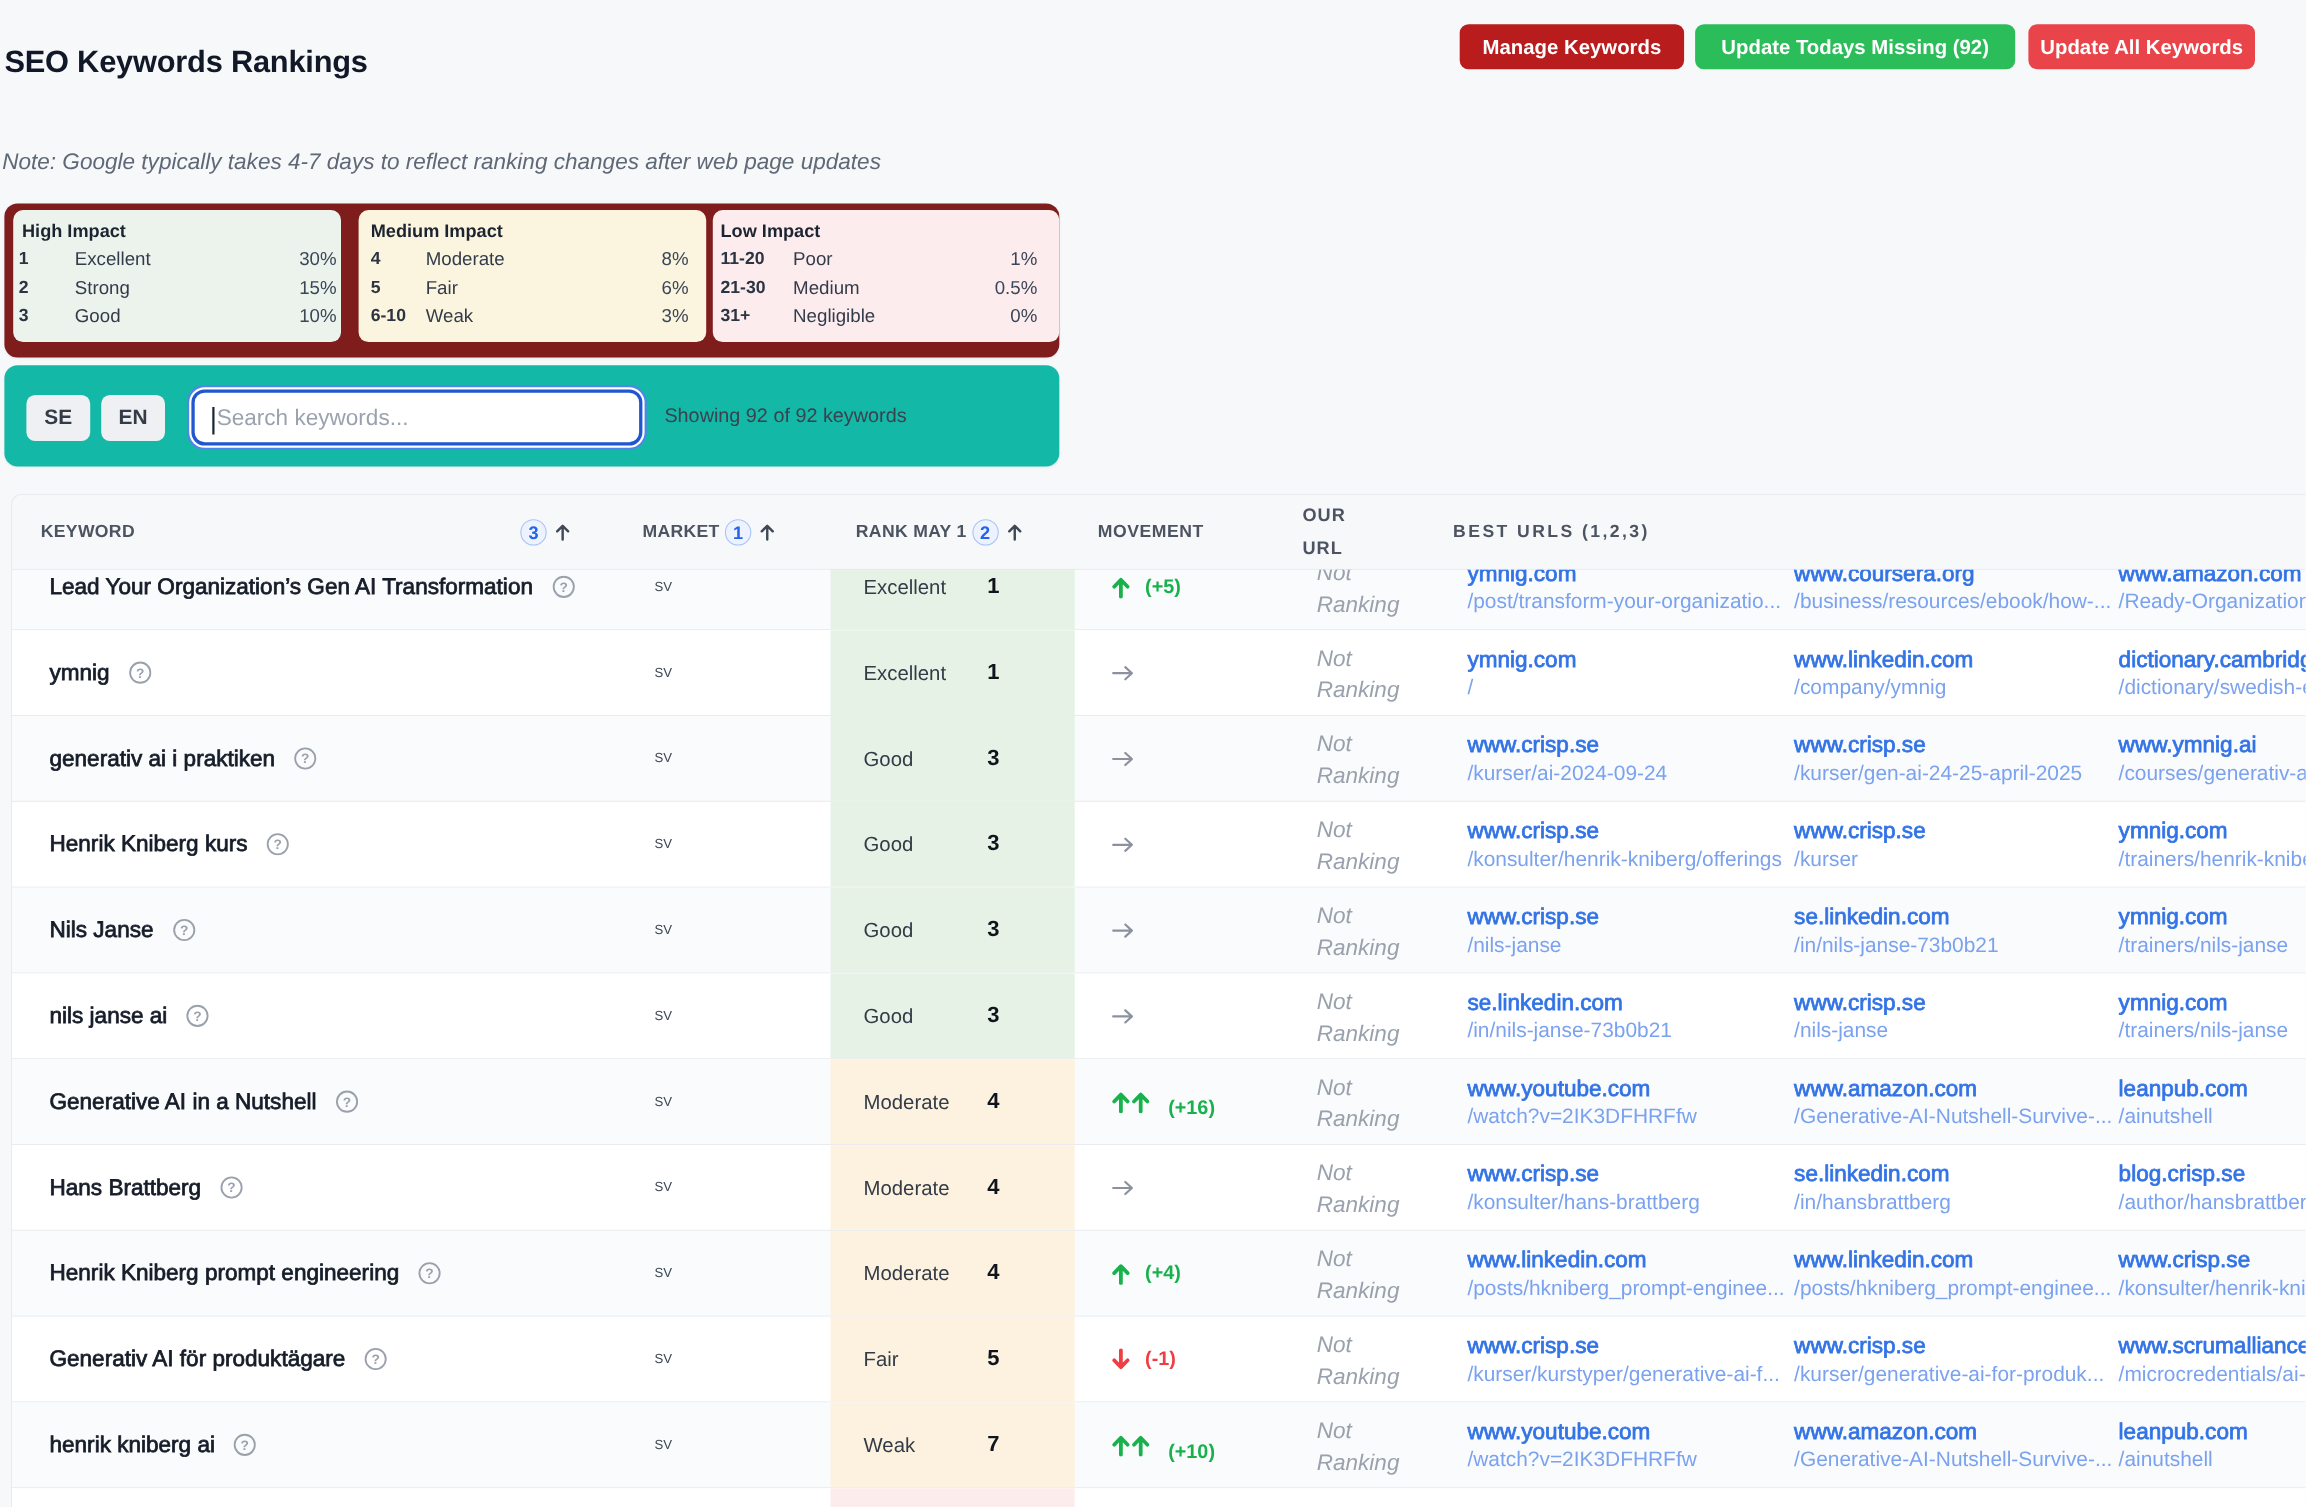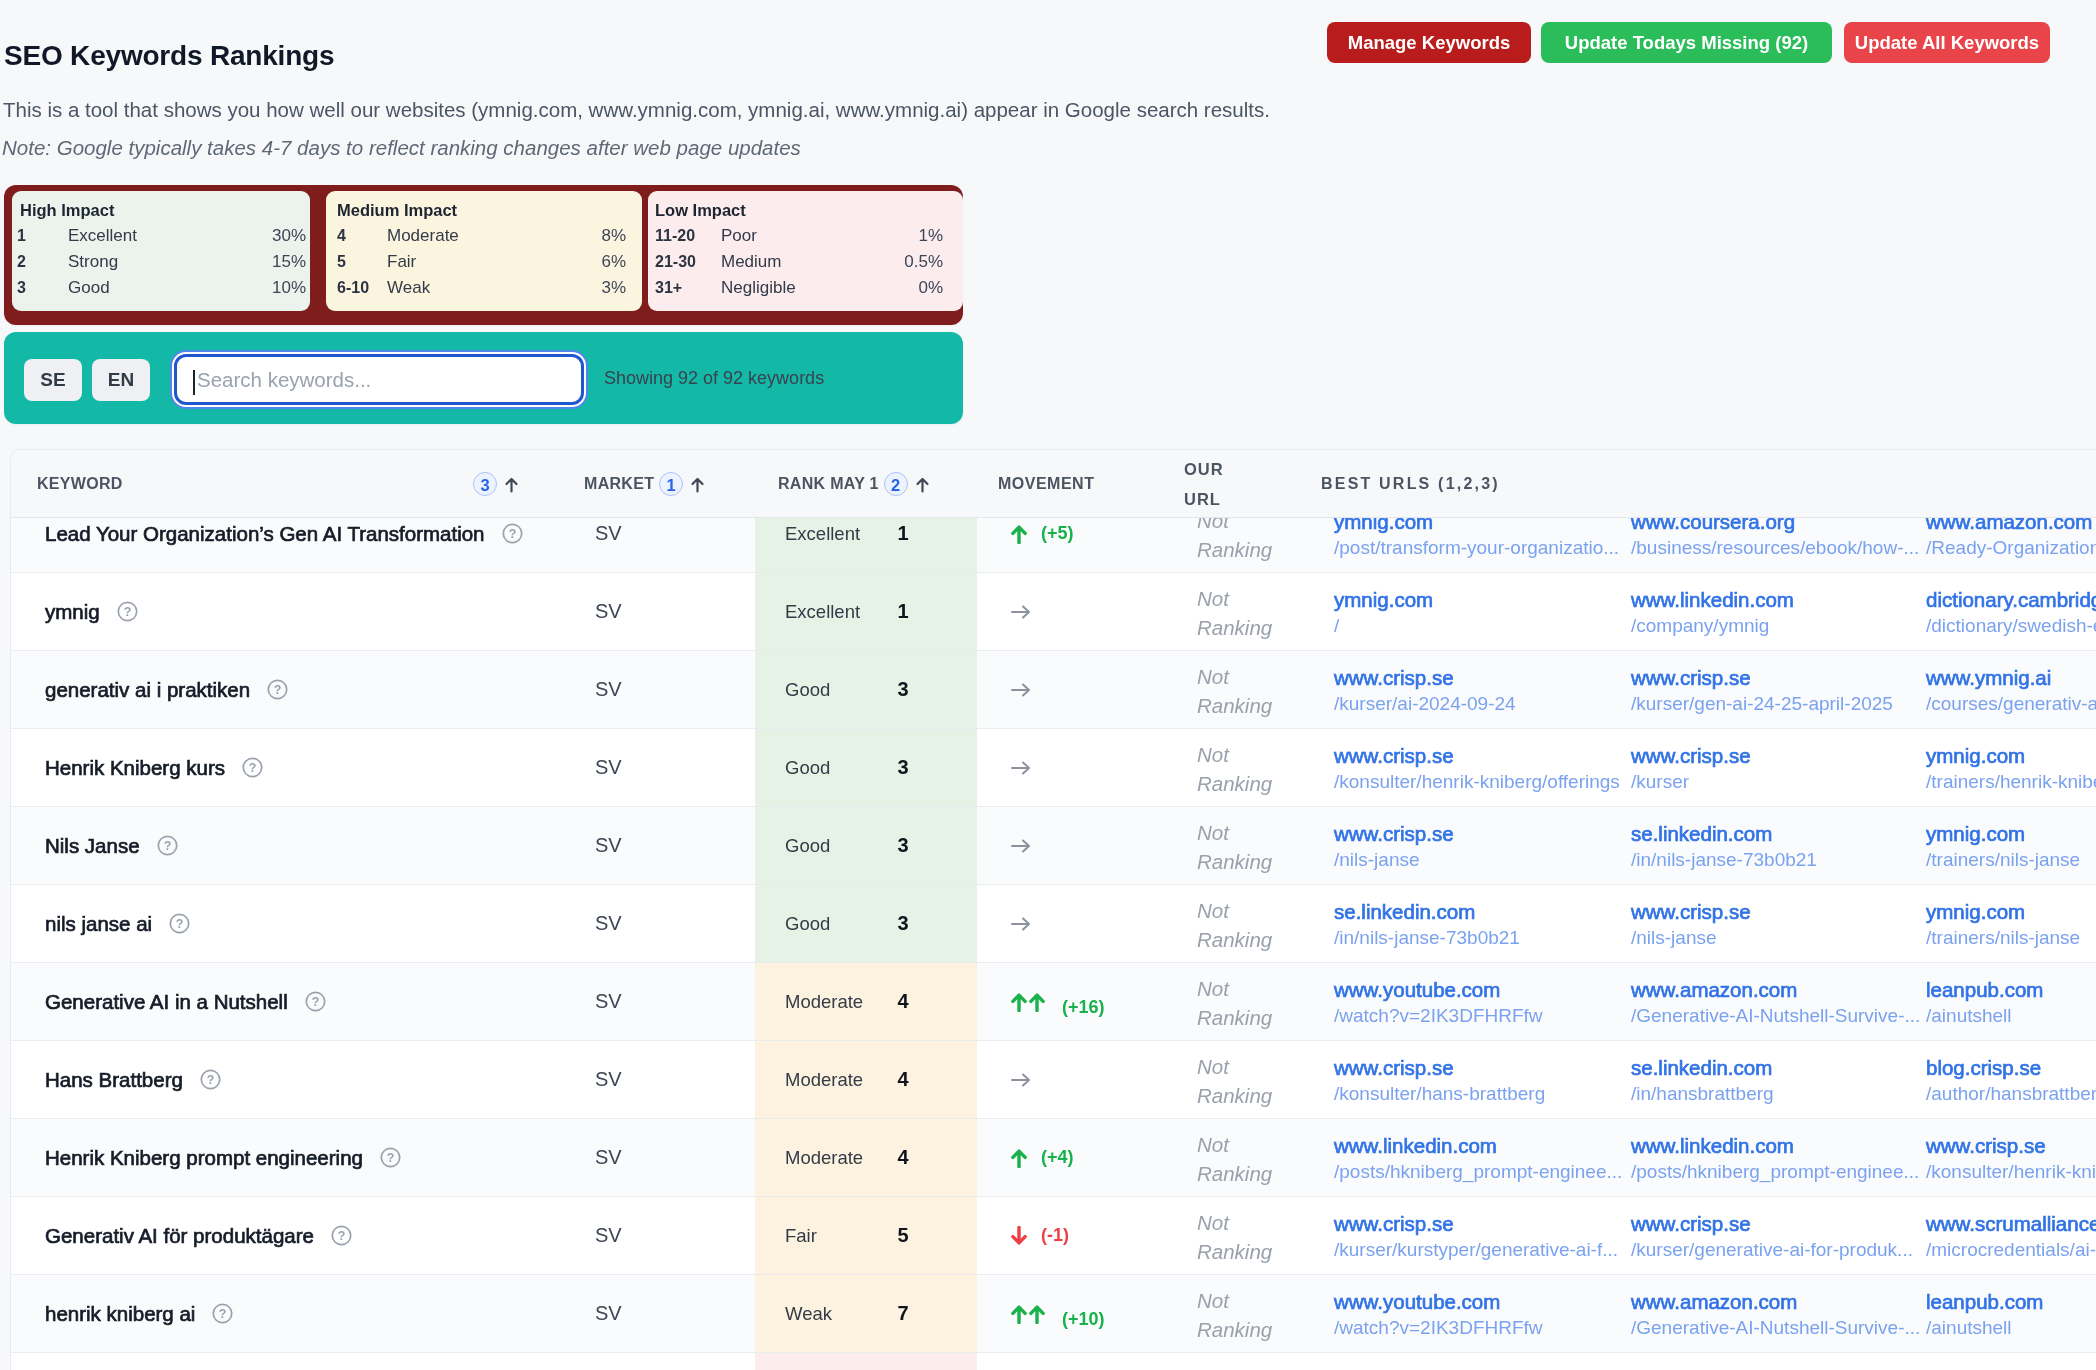--- a/index.html
+++ b/index.html
@@ -36,38 +36,37 @@
 .circ{display:inline-block;width:24px;height:24px;line-height:24px;border-radius:50%;background:#edf3fe;border:1.5px solid #a9c4f7;color:#2563eb;font-size:16.5px;font-weight:700;text-align:center;letter-spacing:0;vertical-align:-2px;}
 .sarr{display:inline-block;vertical-align:-4px;margin-left:7px;}
 .ourl{line-height:30px;padding-top:4px;font-size:16.5px;letter-spacing:1px;}
 
 #rows{position:relative;z-index:1;}
 .row{position:relative;height:78px;border-bottom:1px solid #e9ebef;background:#fff;}
 .row.first{margin-top:-23px;}
 .row.stripe{background:#fafbfc;}
 .kw{position:absolute;left:34px;top:0;height:77px;display:flex;align-items:center;font-size:20.5px;font-weight:400;-webkit-text-stroke:0.7px #161d29;color:#161d29;white-space:nowrap;}
 .qi{margin-left:17px;}
-.sv{position:absolute;left:584px;top:0;height:77px;line-height:77px;font-size:20px;color:#3d4653;}
+.sv{position:absolute;left:584px;top:0;height:77px;line-height:77px;font-size:12px;color:#3d4653;}
 .band{position:absolute;left:744px;top:0;width:222px;height:77px;}
 .band.g{background:#e6f2e6;}.band.o{background:#fdf2df;}.band.p{background:#fdecec;}
 .rlbl{position:absolute;left:774px;top:0;height:77px;line-height:77px;font-size:18.5px;color:#333b47;}
 .rnum{position:absolute;left:862px;width:60px;top:0;height:77px;line-height:77px;font-size:20px;font-weight:700;color:#10151d;text-align:center;}
 .mv{position:absolute;left:999px;top:0;height:77px;display:flex;align-items:center;}
 .mvt{font-size:18px;font-weight:700;margin-left:13px;}
 .mvt.g{color:#18b14b;}.mvt.g2{color:#18b14b;margin-left:16px;margin-top:11px;}.mvt.r{color:#ee3e44;}
 .nr{position:absolute;left:1186px;top:0;height:77px;display:flex;flex-direction:column;justify-content:center;font-size:20.5px;font-style:italic;color:#99a1ac;line-height:29px;padding-top:2px;}
 .ucol{position:absolute;top:0;height:77px;display:flex;flex-direction:column;justify-content:center;white-space:nowrap;padding-top:2px;}
 .u0{left:1323px;}.u1{left:1620px;}.u2{left:1915px;}
 .dom{font-size:20.5px;font-weight:400;-webkit-text-stroke:0.7px #3273e6;color:#3273e6;line-height:26px;}
 .upath{font-size:19px;color:#7aa2ef;line-height:26px;}
 </style></head>
 <body>
 <div id="page">
 <h1>SEO Keywords Rankings</h1>
-<div class="desc">This is a tool that shows you how well our websites (ymnig.com, www.ymnig.com, ymnig.ai, www.ymnig.ai) appear in Google search results.</div>
 <div class="note">Note: Google typically takes 4-7 days to reflect ranking changes after web page updates</div>
 <div class="btn" id="b1">Manage Keywords</div>
 <div class="btn" id="b2">Update Todays Missing (92)</div>
 <div class="btn" id="b3">Update All Keywords</div>
 <div id="impact">
  <div class="panel" id="pg1">
   <div class="ptitle" style="left:8px;">High Impact</div>
   <div class="prow" style="top:32px;">
           <span class="pnum" style="left:5px;">1</span>
           <span class="pname" style="left:56px;">Excellent</span>

